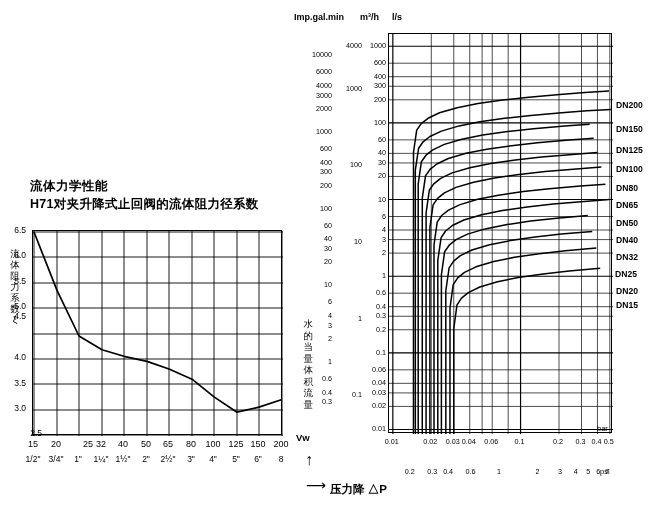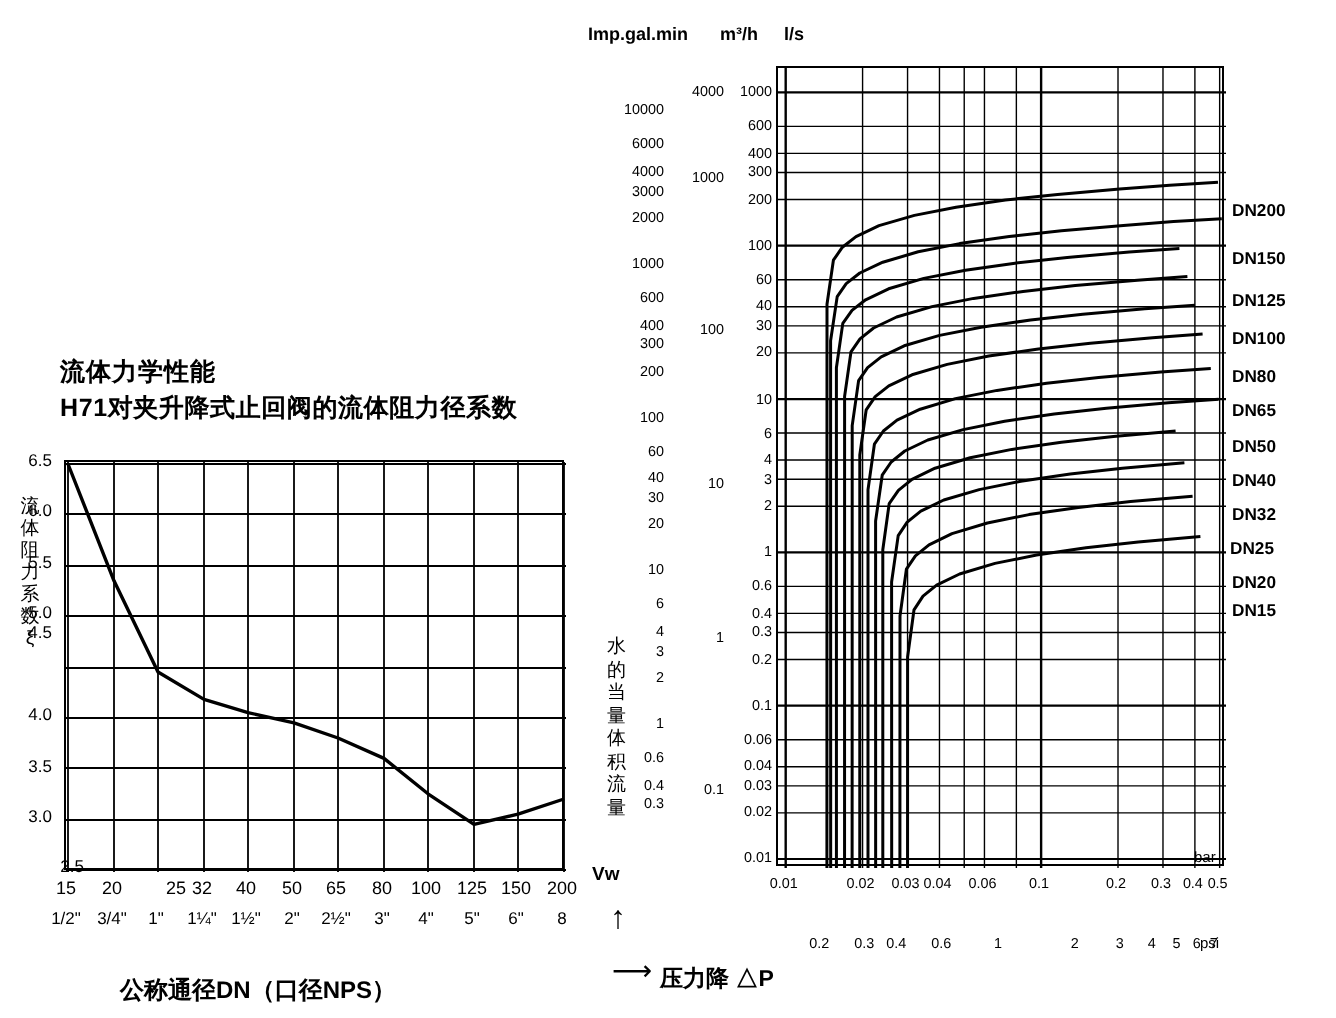--- a/index.html
+++ b/index.html
@@ -71,21 +71,20 @@
         <line y1="0" y2="205" x1="136" x2="136" stroke="#000" stroke-width="0.9"></line>
         <line y1="0" y2="205" x1="159" x2="159" stroke="#000" stroke-width="0.9"></line>
         <line y1="0" y2="205" x1="181" x2="181" stroke="#000" stroke-width="0.9"></line>
         <line y1="0" y2="205" x1="204" x2="204" stroke="#000" stroke-width="0.9"></line>
         <line y1="0" y2="205" x1="226" x2="226" stroke="#000" stroke-width="0.9"></line>
         <line y1="0" y2="205" x1="249" x2="249" stroke="#000" stroke-width="0.9"></line>
         <path d="M1,1.0 L24,59.4 L46,105.0 L69,118.7 L91,125.3 L114,130.4 L136,138.0 L159,148.2 L181,165.9 L204,181.2 L226,176.1 L249,168.5" fill="none" stroke="#000" stroke-width="1.7" stroke-linejoin="round"></path>
       </svg>
     </div>
 
-  <div class="xtitle">公称通径DN（口径NPS）</div>
 
   <div class="rhead" style="left:294px;top:12px;">Imp.gal.min</div>
   <div class="rhead" style="left:360px;top:12px;">m³/h</div>
   <div class="rhead" style="left:392px;top:12px;">l/s</div>
 
   <div class="rplot" id="rplot">
       <svg width="224" height="400">
         <line x1="3.8449734049029156" x2="3.8449734049029156" y1="0" y2="400" stroke="#000" stroke-width="1.2"></line>
         <line x1="42.29025787965276" x2="42.29025787965276" y1="0" y2="400" stroke="#000" stroke-width="0.7"></line>
         <line x1="64.77930762693865" x2="64.77930762693865" y1="0" y2="400" stroke="#000" stroke-width="0.7"></line>

